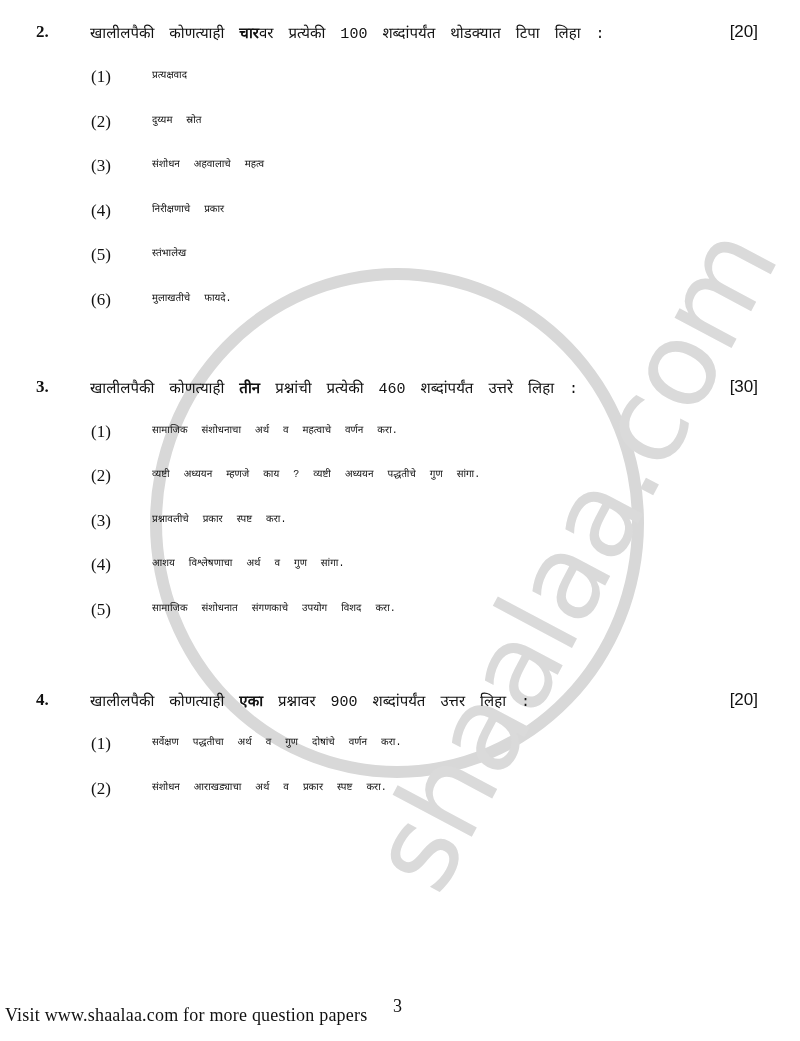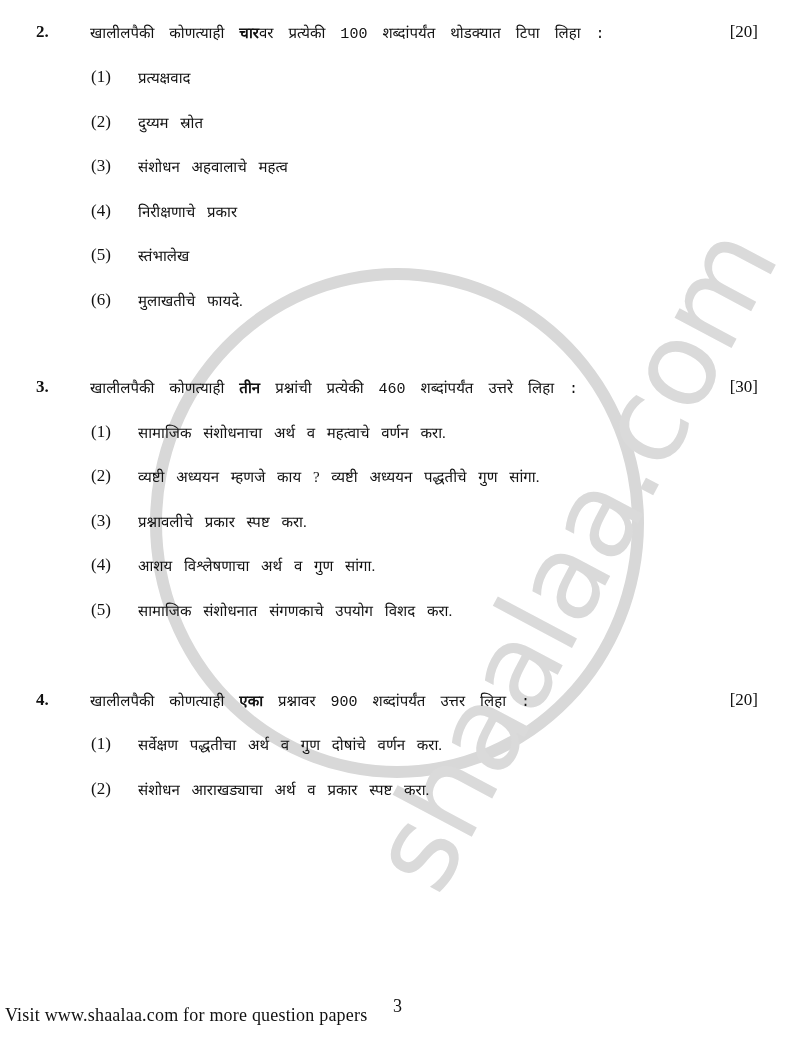--- a/index.html
+++ b/index.html
@@ -61,42 +61,42 @@
       font-family: Liberation Mono, monospace;
       white-space: nowrap;
     }
     .q-text b {
       font-weight: bold;
     }
     .q-marks {
       position: absolute;
       right: 42px;
       font-size: 17px;
-      font-family: Liberation Serif, serif;
+      font-family: Liberation Sans, sans-serif;
       text-align: right;
     }
     .item {
       position: absolute;
       left: 0;
       width: 800px;
       height: 28px;
       z-index: 1;
     }
     .item-num {
       position: absolute;
       left: 91px;
       font-size: 17px;
       font-family: "Liberation Serif", "DejaVu Serif", serif;
     }
     .item-text {
       position: absolute;
-      left: 138px;
-      font-size: 15px;
+      left: 152px;
+      font-size: 10px;
       word-spacing: 8px;
-      font-family: Liberation Serif, serif;
+      font-family: Liberation Mono, monospace;
       white-space: nowrap;
     }
     .footer-code {
       position: absolute;
       left: 40px;
       top: 1053px;
       font-size: 18px;
       font-family: "Liberation Serif", "DejaVu Serif", serif;
       z-index: 1;
     }

